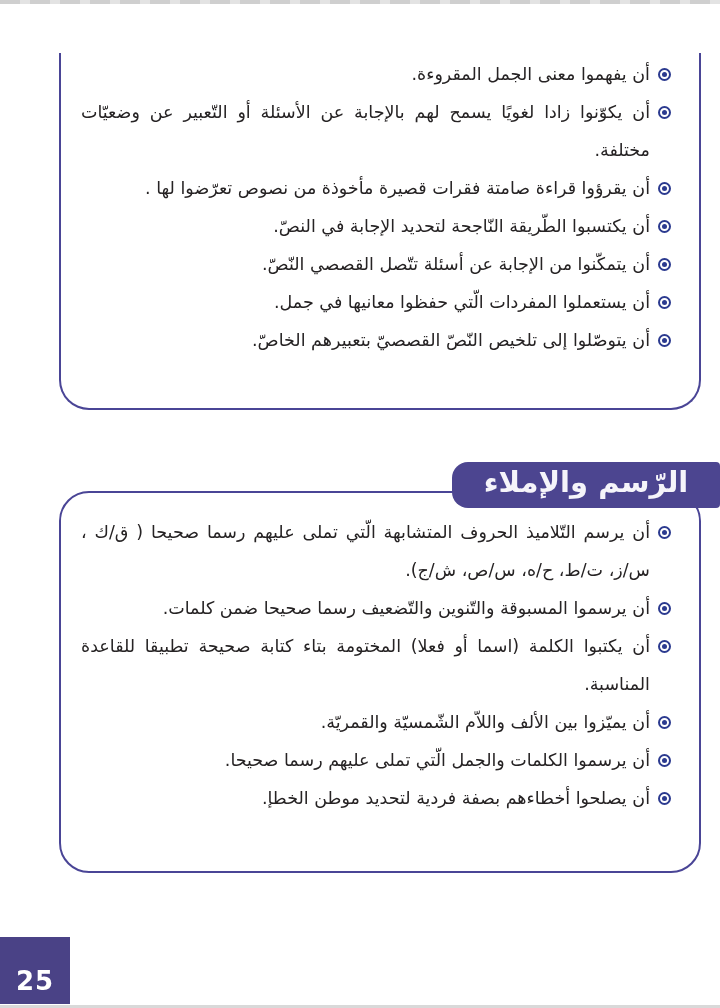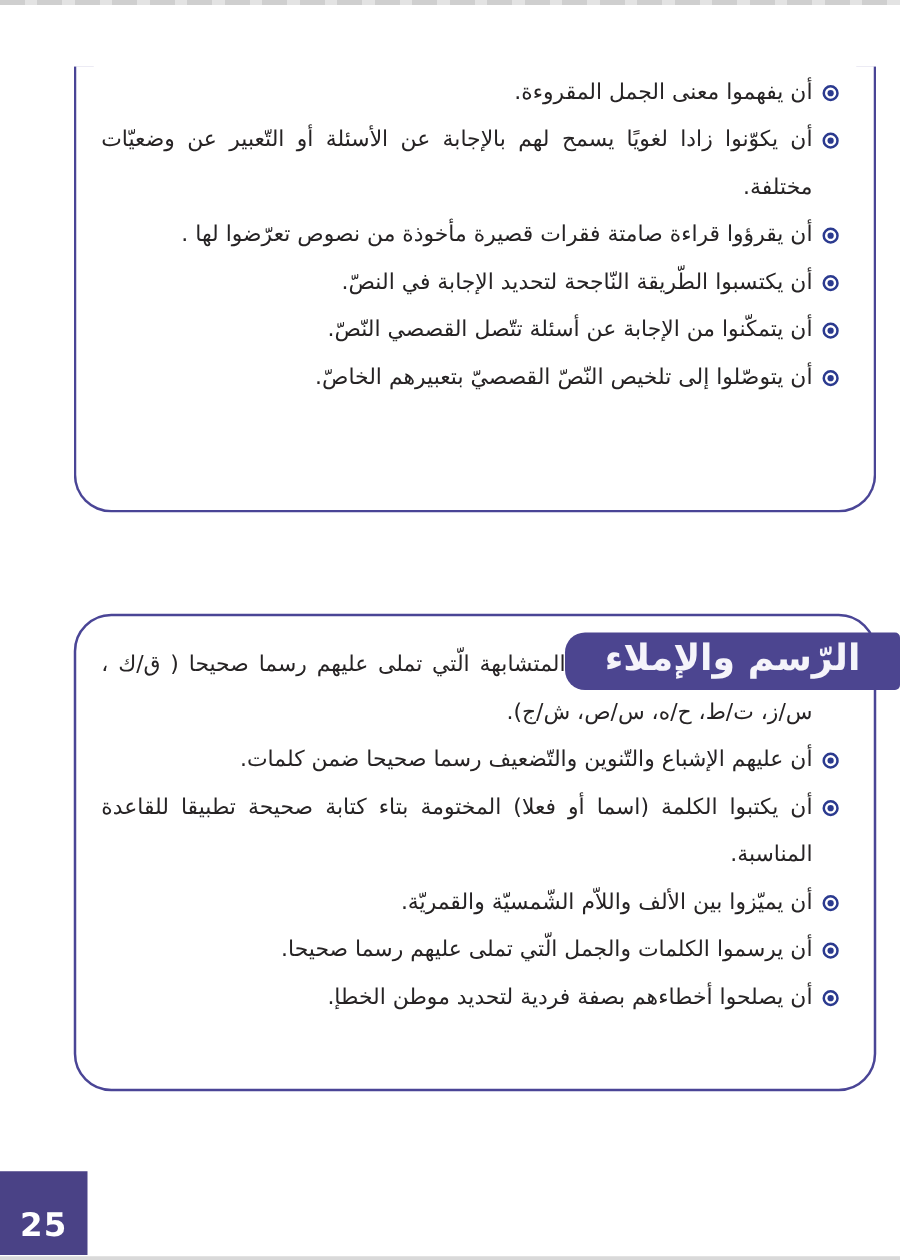--- a/index.html
+++ b/index.html
@@ -74,21 +74,20 @@
   
   .title-banner{
     position:absolute;
     top:462px;right:0;
     width:268px;height:46px;
     background:#4c4590;
     border-radius:16px 4px 4px 16px;
     display:flex;align-items:center;justify-content:center;
     z-index:2;
     direction:rtl;
-    margin-top:44px;
   }
   .title-banner .title-text{
     color:#f5f4fa;
     font-size:29px;
     font-weight:bold;
     line-height:1;
     padding-bottom:6px;
   }
 
   
@@ -134,20 +133,24 @@
         <span class="bullet"></span>
         <span class="txt">أن يكتسبوا الطّريقة النّاجحة لتحديد الإجابة في النصّ.</span>
       </li>
 
       <li>
         <span class="bullet"></span>
         <span class="txt">أن يتمكّنوا من الإجابة عن أسئلة تتّصل القصصي النّصّ.</span>
       </li>
 
 
+      <li>
+        <span class="bullet"></span>
+        <span class="txt">أن يستعملوا المفردات الّتي حفظوا معانيها في جمل.</span>
+      </li>
 
       <li>
         <span class="bullet"></span>
         <span class="txt">أن يتوصّلوا إلى تلخيص النّصّ القصصيّ بتعبيرهم الخاصّ.</span>
       </li>
     </ul>
 </div>
 
 <div class="title-banner">
   <span class="title-text">الرّسم والإملاء</span>
@@ -156,21 +159,21 @@
 <div class="outline-box box-spelling">
   <ul class="objectives">
 
       <li>
         <span class="bullet"></span>
         <span class="txt">أن يرسم التّلاميذ الحروف المتشابهة الّتي تملى عليهم رسما صحيحا ( ق/ك ، س/ز، ت/ط، ح/ه، س/ص، ش/ج).</span>
       </li>
 
       <li>
         <span class="bullet"></span>
-        <span class="txt">أن عليهم الإشباع والتّنوين والتّضعيف رسما صحيحا ضمن كلمات.</span>
+        <span class="txt">أن يرسموا المسبوقة والتّنوين والتّضعيف رسما صحيحا ضمن كلمات.</span>
       </li>
 
       <li>
         <span class="bullet"></span>
         <span class="txt">أن يكتبوا الكلمة (اسما أو فعلا) المختومة بتاء كتابة صحيحة تطبيقا للقاعدة المناسبة.</span>
       </li>
 
       <li>
         <span class="bullet"></span>
         <span class="txt">أن يميّزوا بين الألف واللاّم الشّمسيّة والقمريّة.</span>

